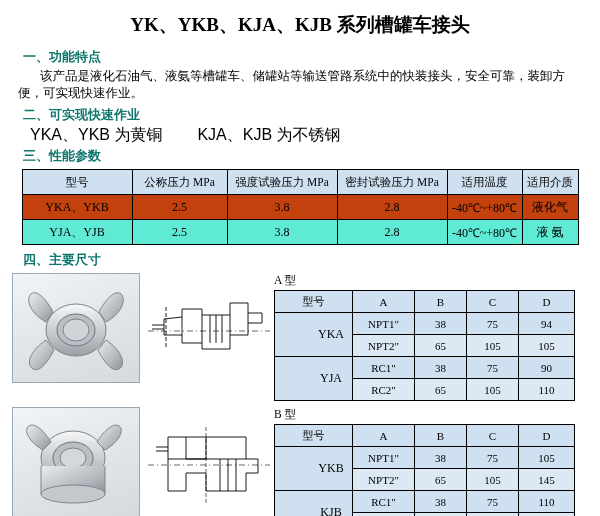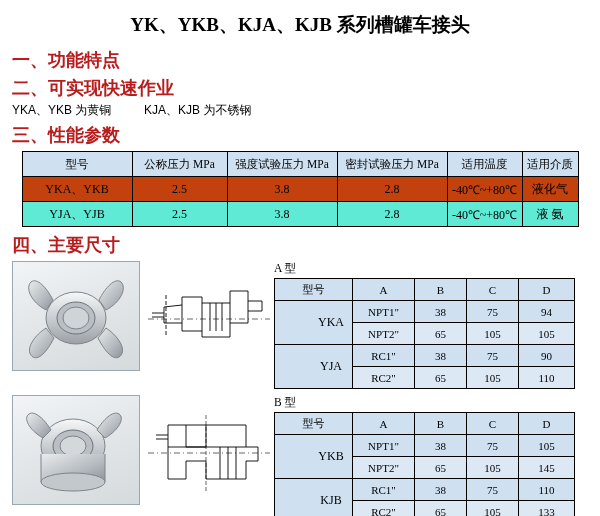--- a/index.html
+++ b/index.html
@@ -25,35 +25,35 @@
   .title {
     text-align: center;
     font-size: 19px;
     font-weight: bold;
     letter-spacing: 0px;
     padding-top: 12px;
     padding-bottom: 6px;
     font-family: "Liberation Serif", serif;
   }
   .sec-head {
-    color: #b91c1c;
+    color: #0f766e;
     font-weight: bold;
-    font-size: 18px;
-    margin: 4px 0 2px 0;
+    font-size: 13px;
+    margin: 4px 0 2px 11px;
   }
   .para {
     font-size: 12.5px;
     line-height: 17px;
     margin: 0 6px 0 6px;
     text-indent: 22px;
   }
   .mat-line {
-    font-size: 12px;
+    font-size: 16px;
     line-height: 17px;
-    margin: 0 6px 0 0;
+    margin: 0 6px 0 18px;
   }
   .mat-line .gap {
     display: inline-block;
     width: 26px;
   }
 
   
   table {
     border-collapse: collapse;
   }
@@ -145,20 +145,21 @@
   svg { display: block; }
 </style>
 </head>
 <body>
 
 <div class="page">
 
   <div class="title">YK、YKB、KJA、KJB 系列槽罐车接头</div>
 
   <div class="sec-head">一、功能特点</div>
+  <div class="para">该产品是液化石油气、液氨等槽罐车、储罐站等输送管路系统中的快装接头，安全可靠，装卸方便，可实现快速作业。</div>
 
   <div class="sec-head">二、可实现快速作业</div>
   <div class="mat-line">
     <span>YKA、YKB 为黄铜</span>
     <span class="gap"></span>
     <span>KJA、KJB 为不锈钢</span>
   </div>
 
   <div class="sec-head">三、性能参数</div>
 

